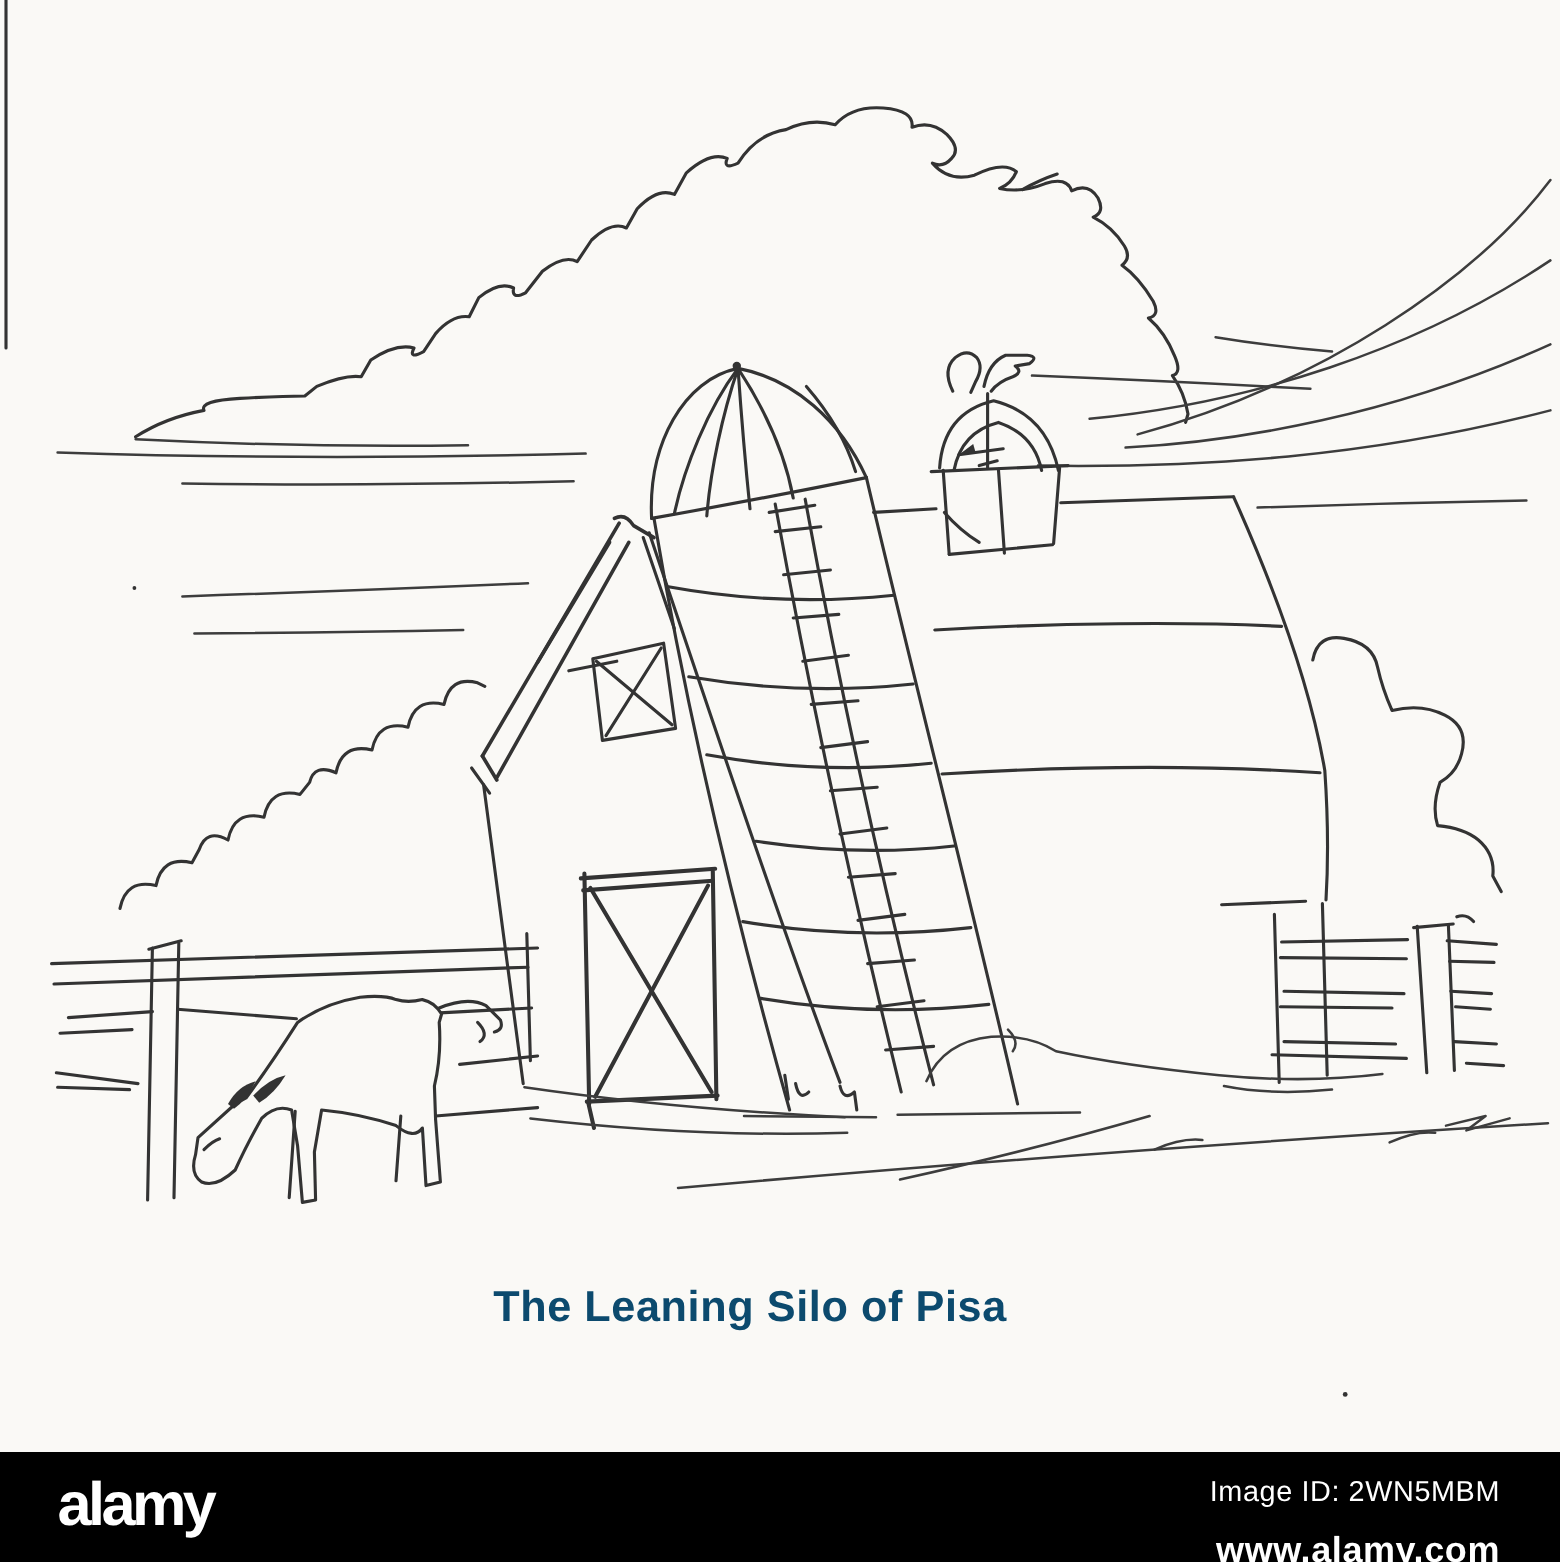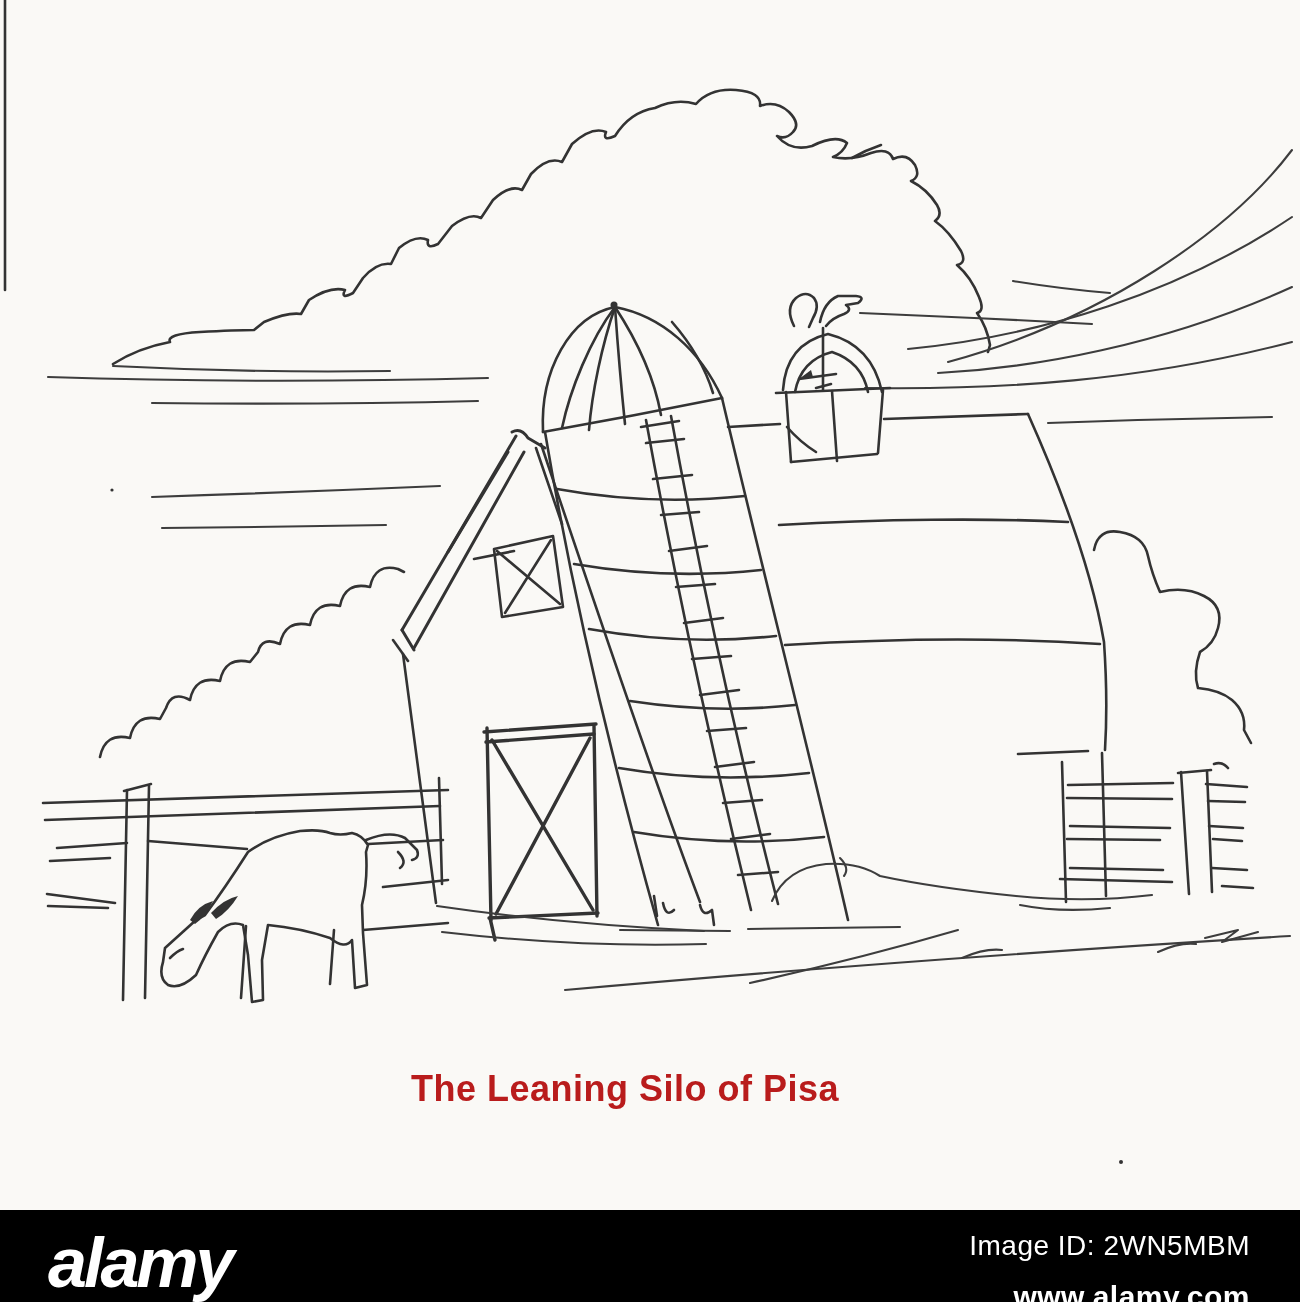--- a/index.html
+++ b/index.html
@@ -14,34 +14,34 @@
   .sketch path, .sketch line{fill:none;stroke:#333;stroke-width:2.6;stroke-linecap:round;stroke-linejoin:round;}
   .sketch g[data-name="sky-lines"] path,
   .sketch g[data-name="wind-swooshes"] path,
   .sketch g[data-name="ground-strokes"] path{stroke-width:2.1;stroke:#3d3d3d;}
   .sketch g[data-name="barn-door"] path{stroke-width:3.4;}
   .sketch g[data-name="left-roof-band"] path{stroke-width:3;}
   .sketch g[data-name="cow"] .cow-body{fill:#faf9f6;}
   .sketch .ink-fill{fill:#333;stroke:none;}
   .caption{
     position:absolute;top:1068px;left:625px;transform:translateX(-50%);
-    font-size:36px;font-weight:bold;color:#b91c1c;letter-spacing:.5px;white-space:nowrap;
+    font-size:36px;font-weight:bold;color:#0c4a6e;letter-spacing:.5px;white-space:nowrap;
   }
   .wm-bar{
     position:absolute;left:0;bottom:0;width:1300px;height:92px;
     background:#000;
   }
   .wm-logo{
     position:absolute;left:48px;top:18px;
-    color:#fff;font-weight:bold;font-size:70px;line-height:1;letter-spacing:-3px;font-style:italic;
+    color:#fff;font-weight:bold;font-size:51px;line-height:1;letter-spacing:-3px;
   }
   .wm-right{
     position:absolute;right:50px;top:20px;text-align:right;color:#fff;
   }
-  .wm-id{font-size:28px;font-weight:400;letter-spacing:.5px;}
+  .wm-id{font-size:24px;font-weight:400;letter-spacing:.5px;}
   .wm-url{font-size:30px;font-weight:bold;margin-top:18px;letter-spacing:.5px;}
 </style>
 </head>
 <body>
 
 <div class="page" data-name="stock-image-page">
 
   <svg class="sketch" width="1300" height="1210" viewBox="0 0 1300 1210" data-name="cartoon-illustration">
 
     <g data-name="paper-edge-artifact">

